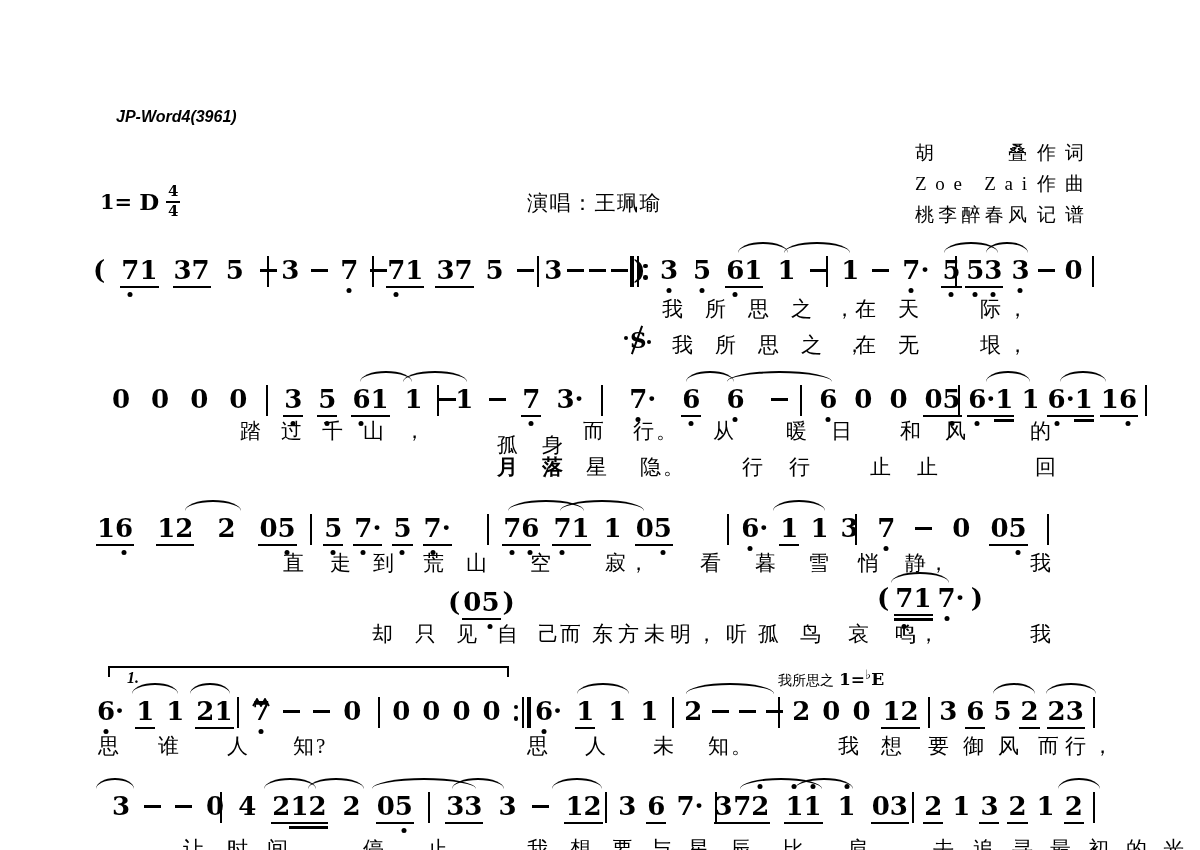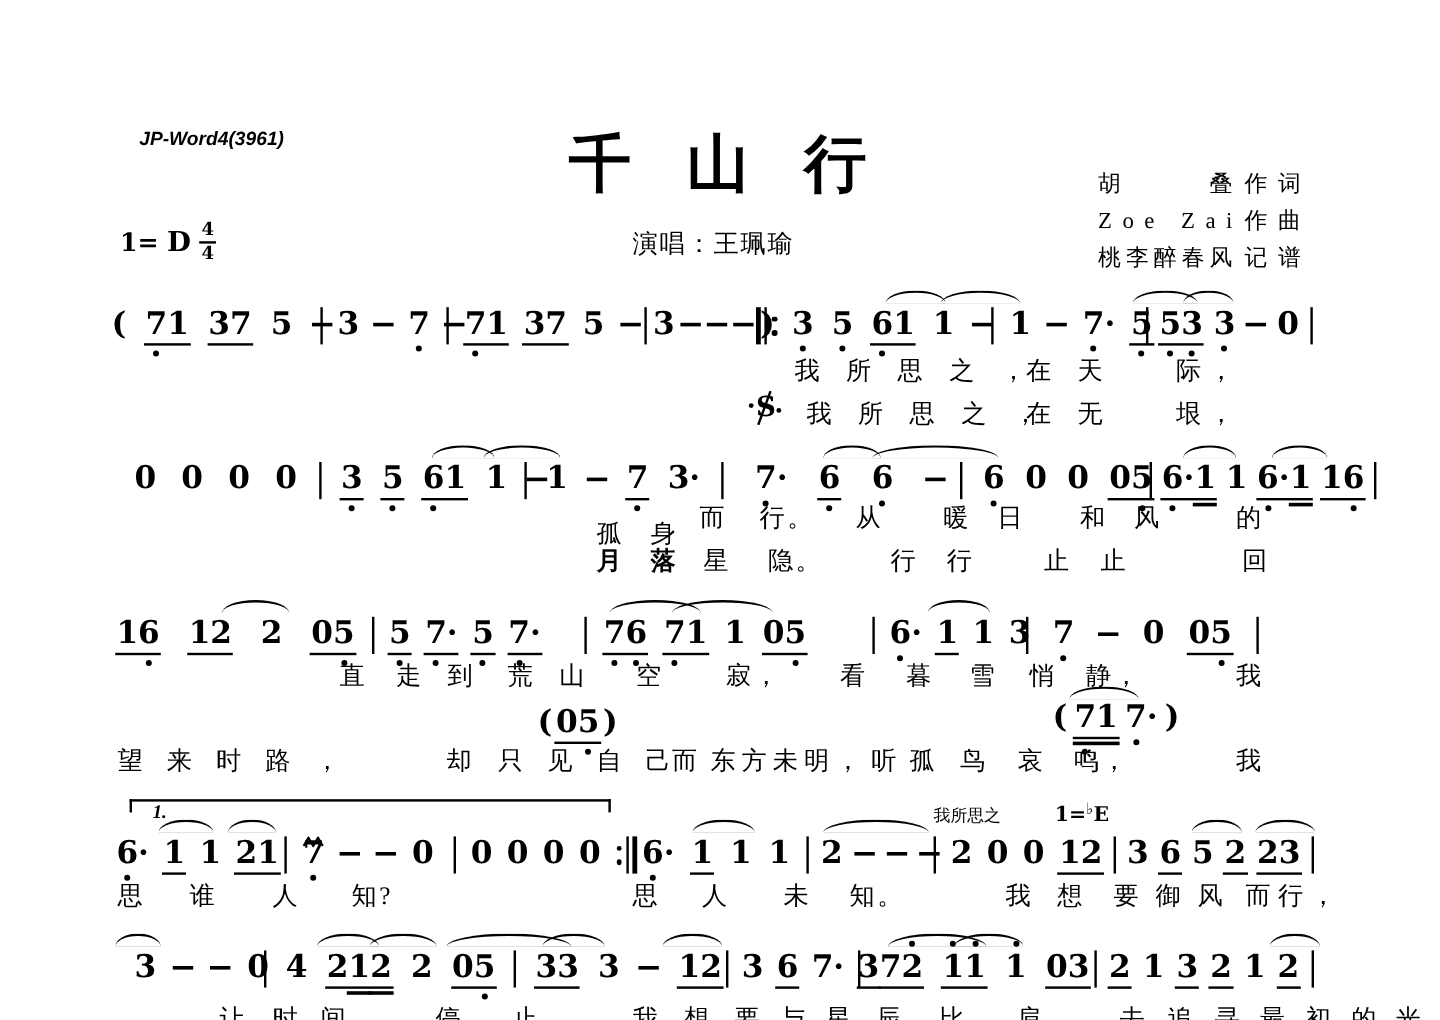--- a/index.html
+++ b/index.html
@@ -33,34 +33,33 @@
   .da{position:absolute;left:50%;transform:translateX(-50%);width:5px;height:5px;border-radius:50%;background:#000;top:-8px;}
   .orn{position:absolute;top:-13px;left:0px;}
   .arc{position:absolute;height:9px;border-top:2.2px solid #000;border-radius:50% 50% 0 0/100% 100% 0 0;}
   .lyric{position:absolute;font:21px/1.25 "Liberation Serif",serif;white-space:pre;}
   .volta{position:absolute;height:9px;border-top:2px solid #000;}
   .volta.tl{border-left:2px solid #000;}
   .volta.tr{border-right:2px solid #000;}
   .vlabel{position:absolute;left:17px;top:1px;font:italic 700 16px "Liberation Serif",serif;}
   .ann{position:absolute;display:flex;align-items:baseline;gap:5px;white-space:nowrap;}
   .ann .cn{font:14px "Liberation Serif",serif;}
-  .ann .key{font:700 17px "DejaVu Serif",serif;margin-left:40px;}
+  .ann .key{font:700 17px "DejaVu Serif",serif;}
   .ann .flat{font:700 13px "DejaVu Sans",sans-serif;position:relative;top:-6px;}
   .segno{position:absolute;width:20px;height:28px;}
   .segno .ss{position:absolute;left:3px;top:0;font:700 23px "DejaVu Serif",serif;line-height:26px;}
   .segno .sl{position:absolute;left:9px;top:-2px;width:1.8px;height:30px;background:#000;transform:rotate(20deg);}
   .segno .sd1{position:absolute;left:-3px;top:9px;width:4px;height:4px;border-radius:50%;background:#000;}
   .segno .sd2{position:absolute;right:-4px;top:13px;width:4px;height:4px;border-radius:50%;background:#000;}
 </style>
 </head>
 <body>
 
 <div id="stage">
   <div class="plate">JP-Word4(3961)</div>
-  <div class="title">千山行</div>
   <div class="singer">演唱：王珮瑜</div>
   <div class="keysig">
     <span class="kp">1=</span>
     <span class="kt">D</span>
     <span class="frac">
       <span>4</span>
       <span class="fbar"></span>
       <span>4</span>
     </span>
   </div>
@@ -199,20 +198,21 @@
       <div class="tok"><div class="ch">6<div class="db" style="top: 35.9px;"></div></div><div class="ch">·</div><div class="ch">1<div class="ulseg" style="top: 34.4px;"></div></div><div class="ul"></div></div>
       <div class="tok"><div class="ch">1</div><div class="ch">6<div class="db" style="top: 35.9px;"></div></div><div class="ul"></div></div>
       <div class="bar"></div>
     </div>
     <div class="arc" style="left: 360px; top: 371px; width: 52px;"></div>
     <div class="arc" style="left: 403px; top: 371px; width: 64px;"></div>
     <div class="arc" style="left: 686px; top: 371px; width: 48px;"></div>
     <div class="arc" style="left: 727px; top: 371px; width: 105px;"></div>
     <div class="arc" style="left: 986px; top: 371px; width: 44px;"></div>
     <div class="arc" style="left: 1060px; top: 371px; width: 46px;"></div>
+    <div class="lyric" style="left: 240px; top: 418px; letter-spacing: 20px;">踏过千山，</div>
     <div class="lyric" style="left: 497px; top: 432px; letter-spacing: 24px;">孤身</div>
     <div class="lyric" style="left: 583px; top: 418px;">而</div>
     <div class="lyric" style="left: 633px; top: 418px; letter-spacing: 2px;">行。</div>
     <div class="lyric" style="left: 713px; top: 418px;">从</div>
     <div class="lyric" style="left: 786px; top: 418px; letter-spacing: 24px; font-family: Liberation Serif, serif;">暖日</div>
     <div class="lyric" style="left: 900px; top: 418px; letter-spacing: 24px;">和风</div>
     <div class="lyric" style="left: 1030px; top: 418px;">的</div>
     <div class="lyric" style="left: 497px; top: 454px; letter-spacing: 24px; font-weight: bold;">月落</div>
     <div class="lyric" style="left: 586px; top: 454px;">星</div>
     <div class="lyric" style="left: 640px; top: 454px; letter-spacing: 2px;">隐。</div>
@@ -274,21 +274,20 @@
     <div class="lyric" style="left: 330px; top: 550px; letter-spacing: 22px;">走到</div>
     <div class="lyric" style="left: 423px; top: 550px; letter-spacing: 22px;">荒山</div>
     <div class="lyric" style="left: 530px; top: 550px;">空</div>
     <div class="lyric" style="left: 605px; top: 550px; letter-spacing: 2px;">寂，</div>
     <div class="lyric" style="left: 700px; top: 550px;">看</div>
     <div class="lyric" style="left: 755px; top: 550px;">暮</div>
     <div class="lyric" style="left: 808px; top: 550px;">雪</div>
     <div class="lyric" style="left: 858px; top: 550px;">悄</div>
     <div class="lyric" style="left: 905px; top: 550px; letter-spacing: 2px;">静，</div>
     <div class="lyric" style="left: 1030px; top: 550px;">我</div>
-    <div class="lyric" style="left: 98px; top: 621px; letter-spacing: 20px;">望来时路，</div>
     <div class="lyric" style="left: 372px; top: 621px;">却</div>
     <div class="lyric" style="left: 415px; top: 621px; letter-spacing: 20px;">只见</div>
     <div class="lyric" style="left: 497px; top: 621px; letter-spacing: 20px;">自己</div>
     <div class="lyric" style="left: 560px; top: 621px;">而</div>
     <div class="lyric" style="left: 592px; top: 621px; letter-spacing: 5px;">东方未明，</div>
     <div class="lyric" style="left: 726px; top: 621px;">听</div>
     <div class="lyric" style="left: 758px; top: 621px;">孤</div>
     <div class="lyric" style="left: 800px; top: 621px;">鸟</div>
     <div class="lyric" style="left: 848px; top: 621px;">哀</div>
     <div class="lyric" style="left: 895px; top: 621px; letter-spacing: 2px;">鸣，</div>

